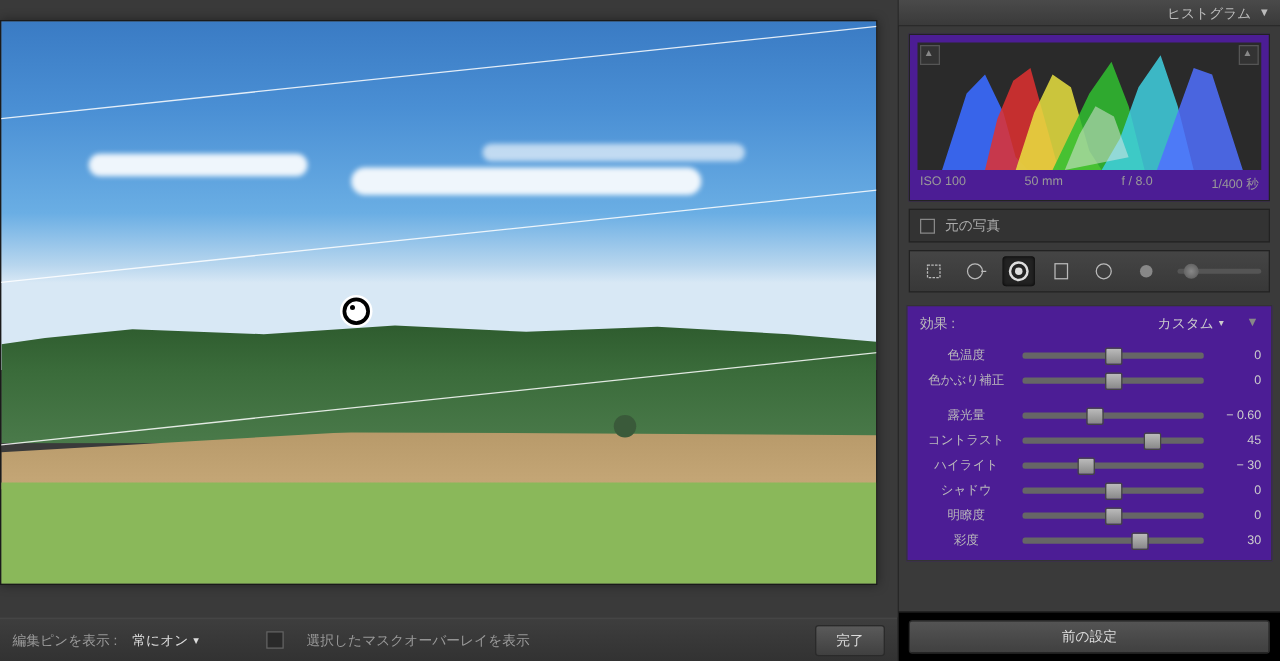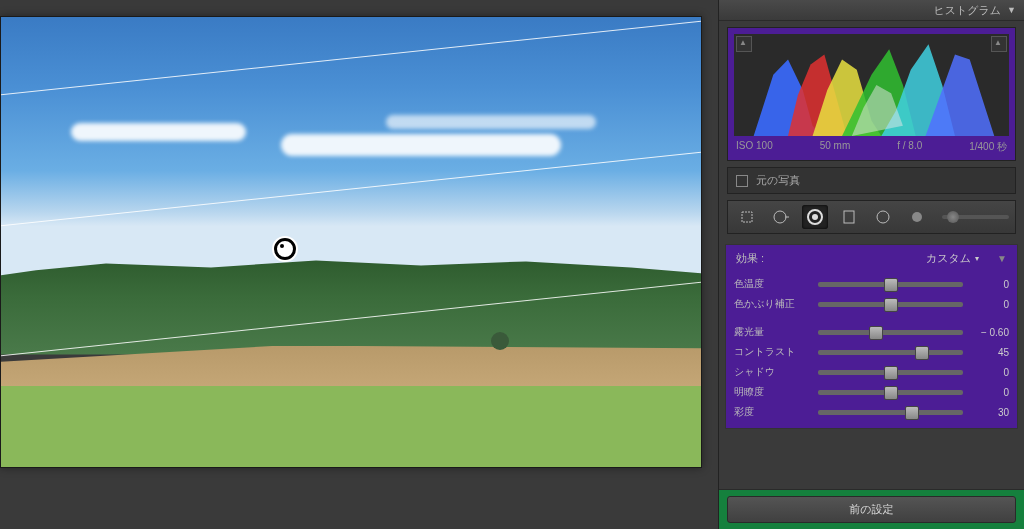--- a/index.html
+++ b/index.html
@@ -51,29 +51,29 @@
 .mask-row .modes{margin-left:auto;display:flex;gap:8px}
 .mask-row .modes span{cursor:pointer;color:#888}
 .mask-row .modes span.active{color:#eee}
 .effect-panel{margin:4px 6px 0;background:#4c1d95;border:1px solid #333}
 .effect-header{display:flex;align-items:center;padding:6px 10px;font-size:11px;color:#bbb}
 .effect-header .preset{margin-left:auto;margin-right:18px;color:#ccc;cursor:pointer;display:flex;align-items:center;gap:4px}
 .effect-header .preset::after{content:"▾";font-size:8px}
 .effect-header .disc{color:#888;font-size:10px}
 .sliders{padding:2px 8px 6px}
 .slider-row{display:flex;align-items:center;height:20px;gap:6px}
-.slider-row .lbl{width:78px;text-align:left;font-size:10px;color:#bbb}
+.slider-row .lbl{width:78px;text-align:center;font-size:10px;color:#bbb}
 .slider-row .track{flex:1;height:5px;border-radius:2px;position:relative;background:#666}
 .slider-row .thumb{position:absolute;top:-4px;width:12px;height:12px;background:linear-gradient(#bbb,#888);border:1px solid #444;border-radius:2px;transform:translateX(-50%);cursor:pointer}
 .slider-row .val{width:40px;text-align:right;font-size:10px;color:#ccc}
 .sep{height:8px}
 .grad-temp{background:linear-gradient(90deg,#4aa0ff,#888,#ffcc44)}
 .grad-tint{background:linear-gradient(90deg,#44dd44,#888,#ff44dd)}
 .grad-sat{background:linear-gradient(90deg,#888 0%,#888 45%,#f00,#ff8800,#ffff00,#00ff00,#00ffff,#4444ff,#ff00ff)}
-.bottom-buttons{margin-top:auto;display:flex;gap:6px;padding:6px 8px;border-top:1px solid #2a2a2a;background:#15803d}
+.bottom-buttons{margin-top:auto;display:flex;gap:6px;padding:6px 8px;border-top:1px solid #2a2a2a;background:#000000}
 .bottom-buttons button{flex:1;background:linear-gradient(#545454,#404040);border:1px solid #2a2a2a;border-radius:3px;padding:5px 0;color:#ddd;font-size:11px;cursor:pointer}
 </style>
 </head>
 <body>
 
 <div class="app">
   <div class="left">
     <div class="canvas-wrap">
       <div class="canvas">
         <div class="grass"></div>
@@ -84,20 +84,28 @@
         </div>
         <div class="trees"></div>
         <div class="dirt"></div>
         <div class="grass2"></div>
         <div class="lone-tree"></div>
         <div class="g-line gl1"></div>
         <div class="g-line gl2"></div>
         <div class="g-line gl3"></div>
         <div class="pin"></div>
       </div>
+    </div>
+    <div class="bottom-bar">
+      <span class="bb-label">編集ピンを表示 :</span>
+      <span class="bb-select">常にオン</span>
+      <span style="width:30px"></span>
+      <span class="checkbox"></span>
+      <span class="bb-label">選択したマスクオーバーレイを表示</span>
+      <button class="done-btn">完了</button>
     </div>
   </div>
 
   <div class="right">
     <div class="panel-header">
       <span>ヒストグラム</span>
       <span class="tri">▼</span>
     </div>
 
     <div class="histogram-box">
@@ -194,20 +202,27 @@
           <span class="val">− 0.60</span>
         </div>
         <div class="slider-row">
           <span class="lbl">コントラスト</span>
           <div class="track">
               <div class="thumb" style="left:72%"></div>
             </div>
           <span class="val">45</span>
         </div>
         <div class="slider-row">
+          <span class="lbl">ハイライト</span>
+          <div class="track">
+              <div class="thumb" style="left:35%"></div>
+            </div>
+          <span class="val">− 30</span>
+        </div>
+        <div class="slider-row">
           <span class="lbl">シャドウ</span>
           <div class="track">
               <div class="thumb" style="left:50%"></div>
             </div>
           <span class="val">0</span>
         </div>
         <div class="slider-row">
           <span class="lbl">明瞭度</span>
           <div class="track">
               <div class="thumb" style="left:50%"></div>

